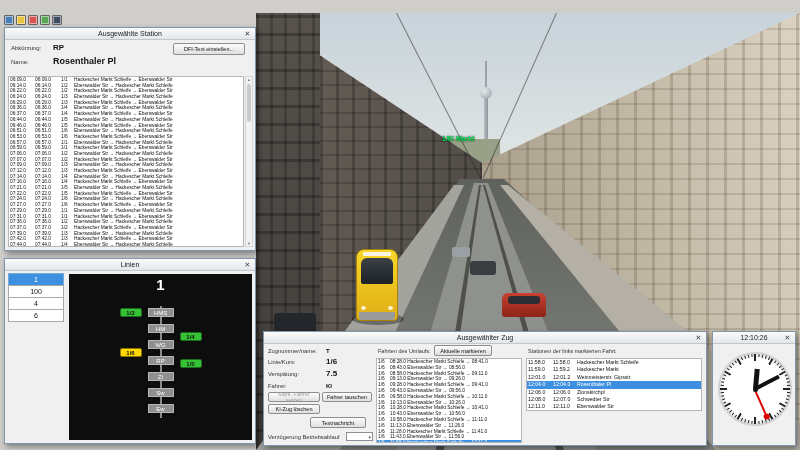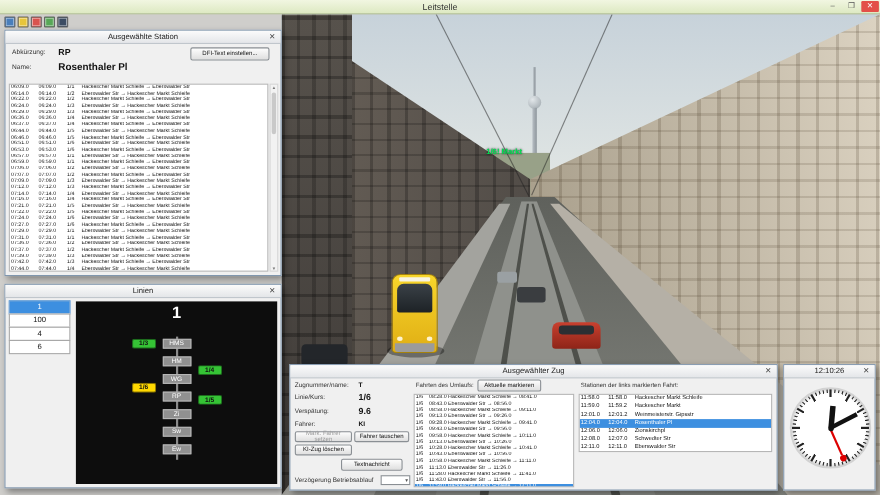--- a/index.html
+++ b/index.html
@@ -144,28 +144,20 @@
   .h-min{left:calc(50% - 2px);width:4px;height:27px;background:#111;}
   .h-sec{left:calc(50% - .75px);width:1.5px;height:27px;background:#d00;z-index:3;}
   .h-sec::before{content:"";position:absolute;top:-6px;left:-2.5px;width:6px;height:6px;border-radius:50%;background:#d00;}
   .cap{position:absolute;left:calc(50% - 2.5px);top:calc(50% - 2.5px);width:5px;height:5px;border-radius:50%;background:#111;z-index:4;}
 </style>
 </head>
 <body>
 
 <div class="root">
 
-  <div class="main-tb">
-    <span>Leitstelle</span>
-    <div class="winctl">
-      <span>–</span>
-      <span>❐</span>
-      <span class="close">✕</span>
-    </div>
-  </div>
 
   <div class="left-col"></div>
 
   <div class="scene">
     <div class="sky"></div>
     <div class="tvtower">
       <div class="ant"></div>
         <div class="ball"></div>
         <div class="shaft"></div>
     </div>
@@ -436,21 +428,21 @@
   <div class="win w-train">
     <div class="tb">
       <span>Ausgewählter Zug</span>
       <span class="x">✕</span>
     </div>
     <span class="tlab" style="top:16px">Zugnummer/name:</span>
     <span class="tval" style="top:16px">T</span>
     <span class="tlab" style="top:27px">Linie/Kurs:</span>
     <span class="tval big" style="top:25px">1/6</span>
     <span class="tlab" style="top:39px">Verspätung:</span>
-    <span class="tval big" style="top:37px">9.6</span>
+    <span class="tval big" style="top:37px">7.5</span>
     <span class="tlab" style="top:51px">Fahrer:</span>
     <span class="tval" style="top:51px">KI</span>
     <button class="btn disabled" style="left:4px;top:60px;width:52px;height:10px">Mark. Fahrer setzen</button>
     <button class="btn" style="left:58px;top:60px;width:50px;height:10px">Fahrer tauschen</button>
     <button class="btn" style="left:4px;top:72px;width:52px;height:10px">KI-Zug löschen</button>
     <button class="btn" style="left:46px;top:85px;width:56px;height:11px">Textnachricht</button>
     <span class="tlab" style="top:102px">Verzögerung Betriebsablauf</span>
     <span class="combo">▾</span>
     <span class="hdr" style="left:114px;top:16px">Fahrten des Umlaufs:</span>
     <button class="btn" style="left:170px;top:13px;width:58px;height:11px">Aktuelle markieren</button>

